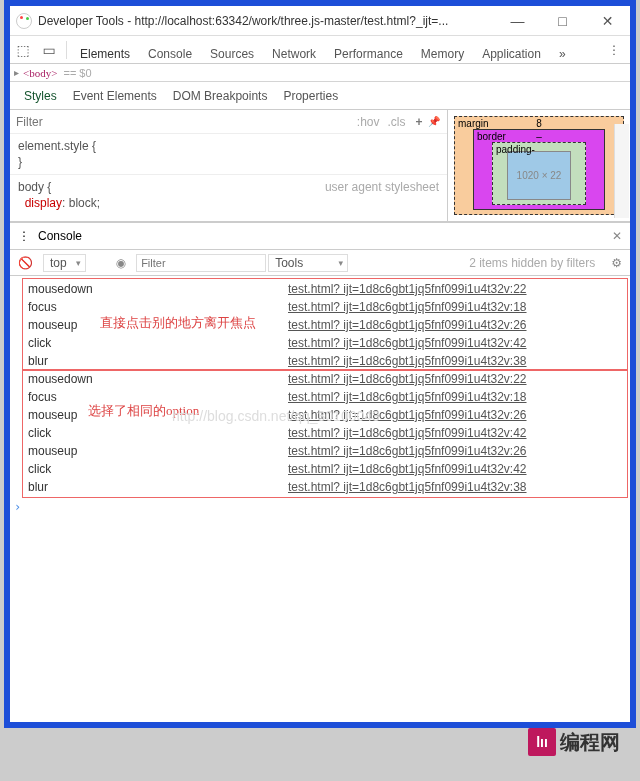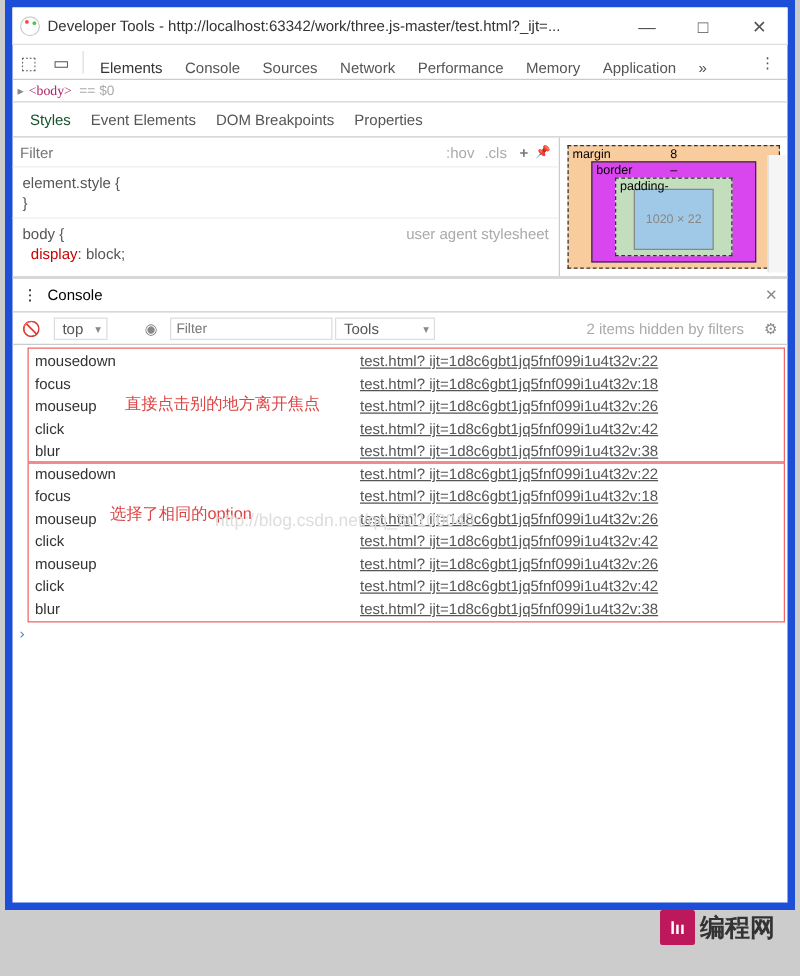--- a/index.html
+++ b/index.html
@@ -49,21 +49,21 @@
 .cb-sel::after{content:"▾";position:absolute;right:4px;color:#888;font-size:9px}
 .cb-filter{width:130px;border:1px solid #ddd;height:18px;padding:0 4px;font-size:11px;color:#aaa}
 .cb-hidden{margin-left:auto;color:#aaa;padding:0 6px}
 .gear{padding:0 8px;color:#888}
 .console-body{height:490px;overflow:hidden;position:relative}
 .log-rows{padding-top:2px}
 .log-row{display:flex;font-family:Consolas,monospace;font-size:12px;height:18px;align-items:flex-end;padding:0 12px 0 18px}
 .log-row .ev{flex:0 0 260px;color:#333}
 .log-row .src{color:#555;text-decoration:underline;white-space:nowrap}
 .redbox{position:absolute;border:1px solid #e66;pointer-events:none}
-.annot{position:absolute;color:#d44;font-size:13px;font-family:Liberation Sans, sans-serif;pointer-events:none}
+.annot{position:absolute;color:#d44;font-size:13px;font-family:Liberation Serif, serif;pointer-events:none}
 .prompt{position:absolute;left:4px;color:#4a8de6;font-family:Consolas,monospace;font-size:12px}
 .watermark{position:absolute;color:#ddd;font-size:14px;font-family:Arial;pointer-events:none}
 .logo{position:absolute;right:10px;bottom:10px;display:flex;align-items:center;font-weight:bold;font-size:20px;color:#333}
 .logo-badge{width:28px;height:28px;background:#be185d;color:#fff;display:flex;align-items:center;justify-content:center;font-size:14px;margin-right:4px;border-radius:2px}
 .scroll-v{position:absolute;right:1px;top:118px;width:15px;height:94px;background:#f5f5f5;border-left:1px solid #ddd}
 .triangle{color:#888;font-size:10px;vertical-align:middle}
 </style>
 </head>
 <body>
 

